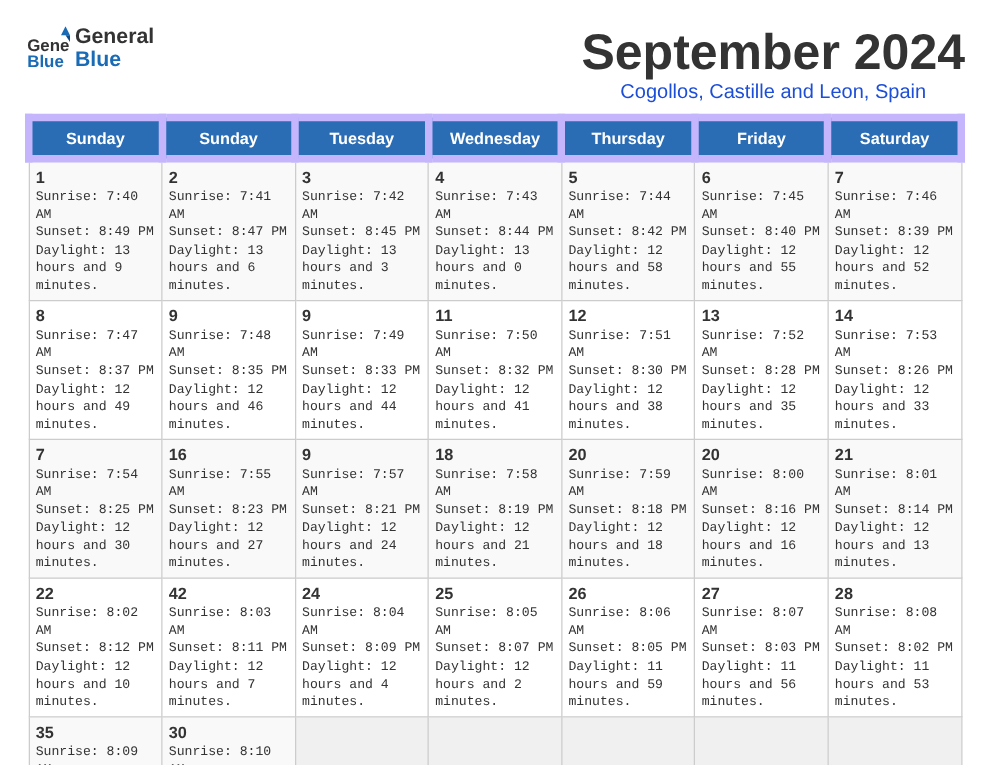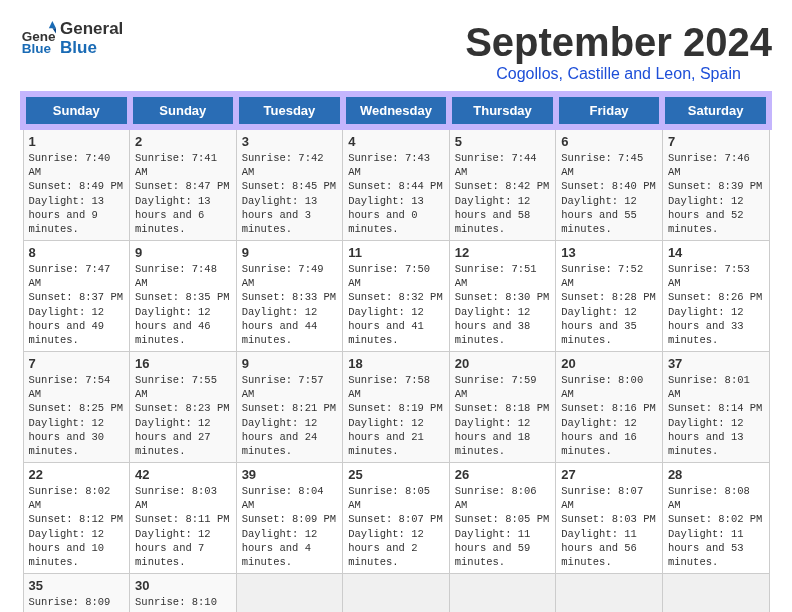--- a/index.html
+++ b/index.html
@@ -200,35 +200,35 @@
       </td>
         <td>
         <span class="day-num">20</span>
         <span class="day-info">Sunrise: 7:59 AM<br>Sunset: 8:18 PM<br>Daylight: 12 hours and 18 minutes.</span>
       </td>
         <td>
         <span class="day-num">20</span>
         <span class="day-info">Sunrise: 8:00 AM<br>Sunset: 8:16 PM<br>Daylight: 12 hours and 16 minutes.</span>
       </td>
         <td>
-        <span class="day-num">37</span>
+        <span class="day-num">21</span>
         <span class="day-info">Sunrise: 8:01 AM<br>Sunset: 8:14 PM<br>Daylight: 12 hours and 13 minutes.</span>
       </td>
       </tr>
       <tr>
         <td>
         <span class="day-num">22</span>
         <span class="day-info">Sunrise: 8:02 AM<br>Sunset: 8:12 PM<br>Daylight: 12 hours and 10 minutes.</span>
       </td>
         <td>
         <span class="day-num">42</span>
         <span class="day-info">Sunrise: 8:03 AM<br>Sunset: 8:11 PM<br>Daylight: 12 hours and 7 minutes.</span>
       </td>
         <td>
-        <span class="day-num">39</span>
+        <span class="day-num">24</span>
         <span class="day-info">Sunrise: 8:04 AM<br>Sunset: 8:09 PM<br>Daylight: 12 hours and 4 minutes.</span>
       </td>
         <td>
         <span class="day-num">25</span>
         <span class="day-info">Sunrise: 8:05 AM<br>Sunset: 8:07 PM<br>Daylight: 12 hours and 2 minutes.</span>
       </td>
         <td>
         <span class="day-num">26</span>
         <span class="day-info">Sunrise: 8:06 AM<br>Sunset: 8:05 PM<br>Daylight: 11 hours and 59 minutes.</span>
       </td>

